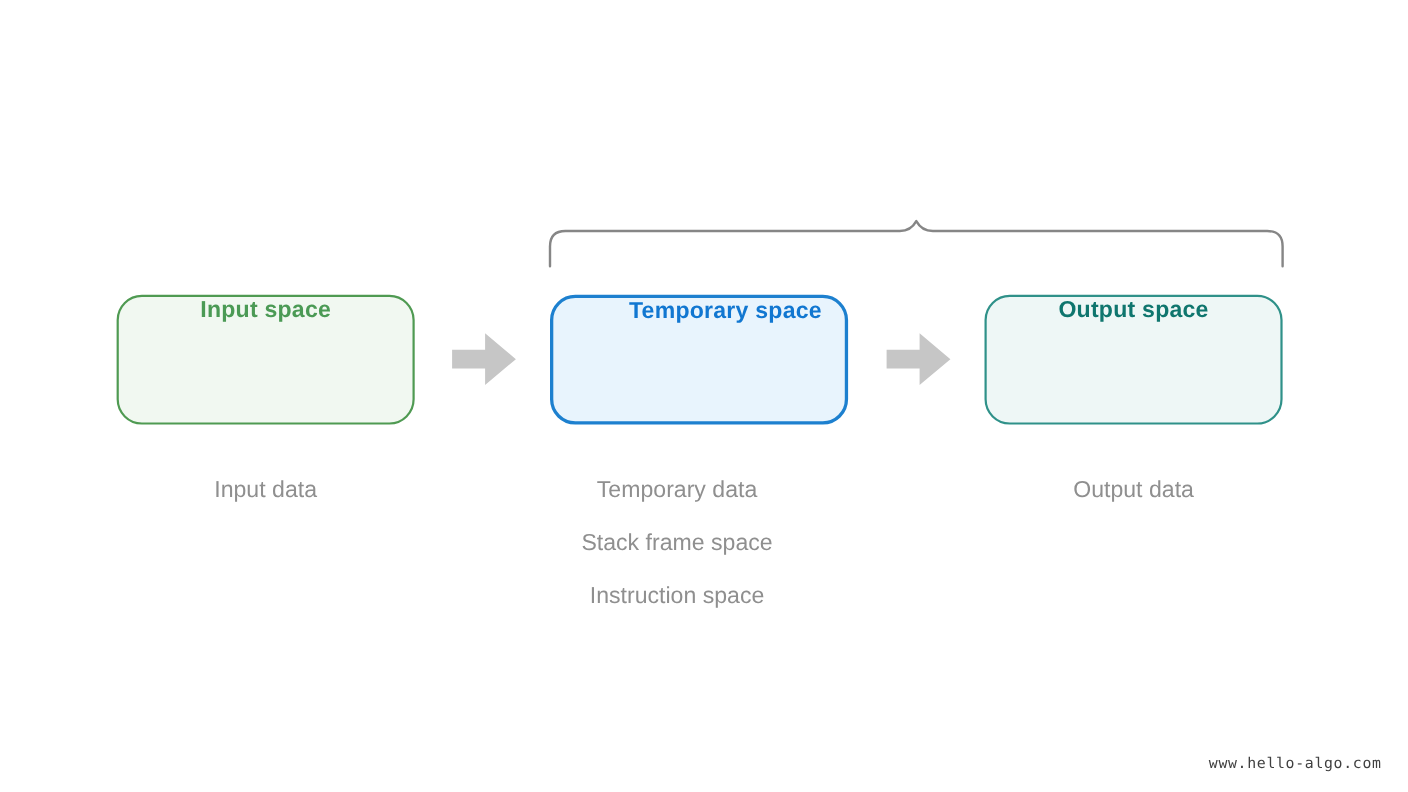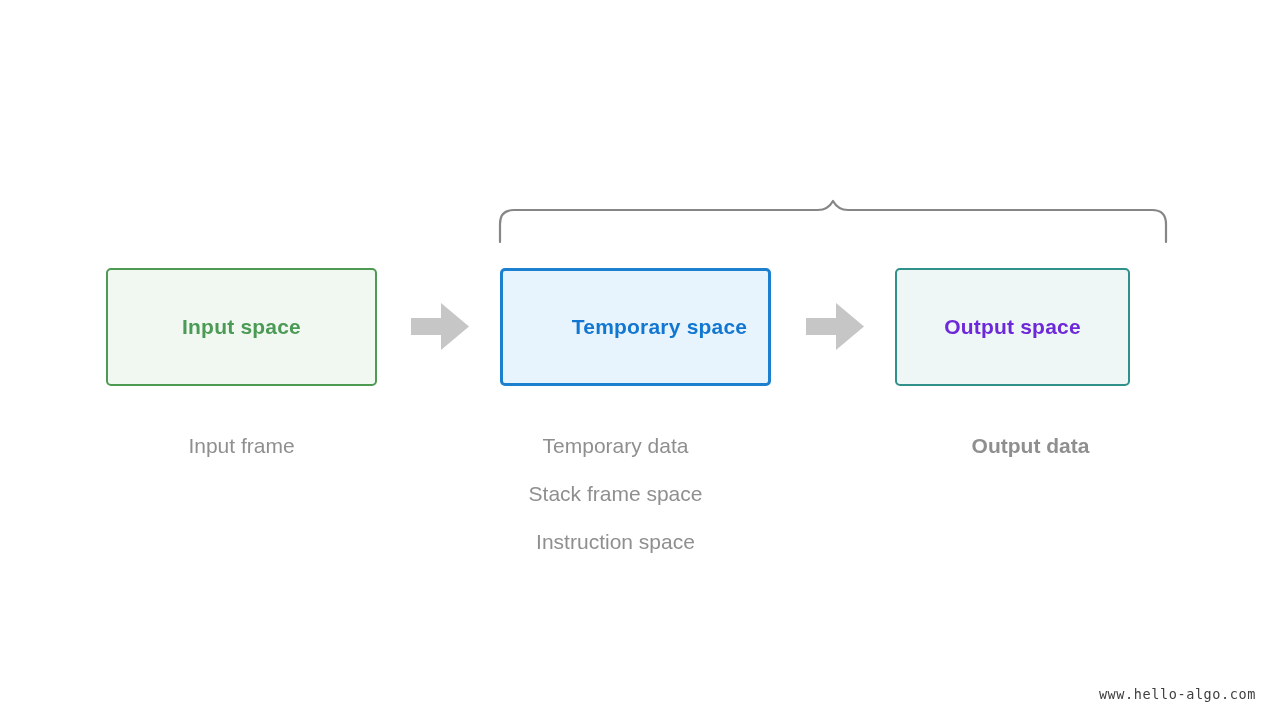--- a/index.html
+++ b/index.html
@@ -43,23 +43,23 @@
     left: 490px;
     top: 198px;
     width: 690px;
     height: 46px;
   }
 
   
   .box {
     position: absolute;
     box-sizing: border-box;
-    border-radius: 5px;
+    border-radius: 23px;
     display: flex;
-    align-items: center;
+    align-items: flex-start;
     justify-content: center;
     font-size: 21px;
     font-weight: bold;
     letter-spacing: 0.2px;
     white-space: nowrap;
   }
 
   .box-input {
     left: 106px;
     top: 268px;
@@ -77,25 +77,25 @@
     height: 118px;
     background: #e8f4fd;
     border: 3px solid #1d80cf;
     color: #1177d1;
     padding-left: 48px;
   }
 
   .box-output {
     left: 895px;
     top: 268px;
-    width: 235px;
+    width: 271px;
     height: 118px;
     background: #eef7f6;
     border: 2px solid #2f9189;
-    color: #6d28d9;
+    color: #0f766e;
   }
 
   
   .arrow-svg {
     position: absolute;
     width: 60px;
     height: 50px;
   }
   .arrow-1 { left: 410px; top: 302px; }
   .arrow-2 { left: 805px; top: 302px; }
@@ -105,21 +105,21 @@
     position: absolute;
     text-align: center;
     font-size: 21px;
     color: #8f8f8f;
     line-height: 48px;
   }
   .caption-col div { white-space: nowrap; }
 
   .caption-input     { left: 106px; top: 422px; width: 271px; }
   .caption-temporary { left: 480px; top: 422px; width: 271px; }
-  .caption-output    { left: 895px; top: 422px; width: 271px; font-weight: bold; }
+  .caption-output    { left: 895px; top: 422px; width: 271px; }
 
   
   .watermark {
     position: absolute;
     right: 24px;
     bottom: 18px;
     font-family: "DejaVu Sans Mono", "Liberation Mono", monospace;
     font-size: 13.5px;
     color: #404040;
     letter-spacing: 0.6px;
@@ -158,21 +158,21 @@
 
   <svg class="arrow-svg arrow-1" viewBox="0 0 60 50" xmlns="http://www.w3.org/2000/svg">
     <path d="M 1 16 L 31 16 L 31 1 L 59 24.5 L 31 48 L 31 33 L 1 33 Z" fill="#c6c6c6"></path>
   </svg>
 
   <svg class="arrow-svg arrow-2" viewBox="0 0 60 50" xmlns="http://www.w3.org/2000/svg">
     <path d="M 1 16 L 31 16 L 31 1 L 59 24.5 L 31 48 L 31 33 L 1 33 Z" fill="#c6c6c6"></path>
   </svg>
 
   <div class="caption-col caption-input">
-    <div>Input frame</div>
+    <div>Input data</div>
   </div>
 
   <div class="caption-col caption-temporary">
     <div>Temporary data</div>
     <div>Stack frame space</div>
     <div>Instruction space</div>
   </div>
 
   <div class="caption-col caption-output">
     <div>Output data</div>

